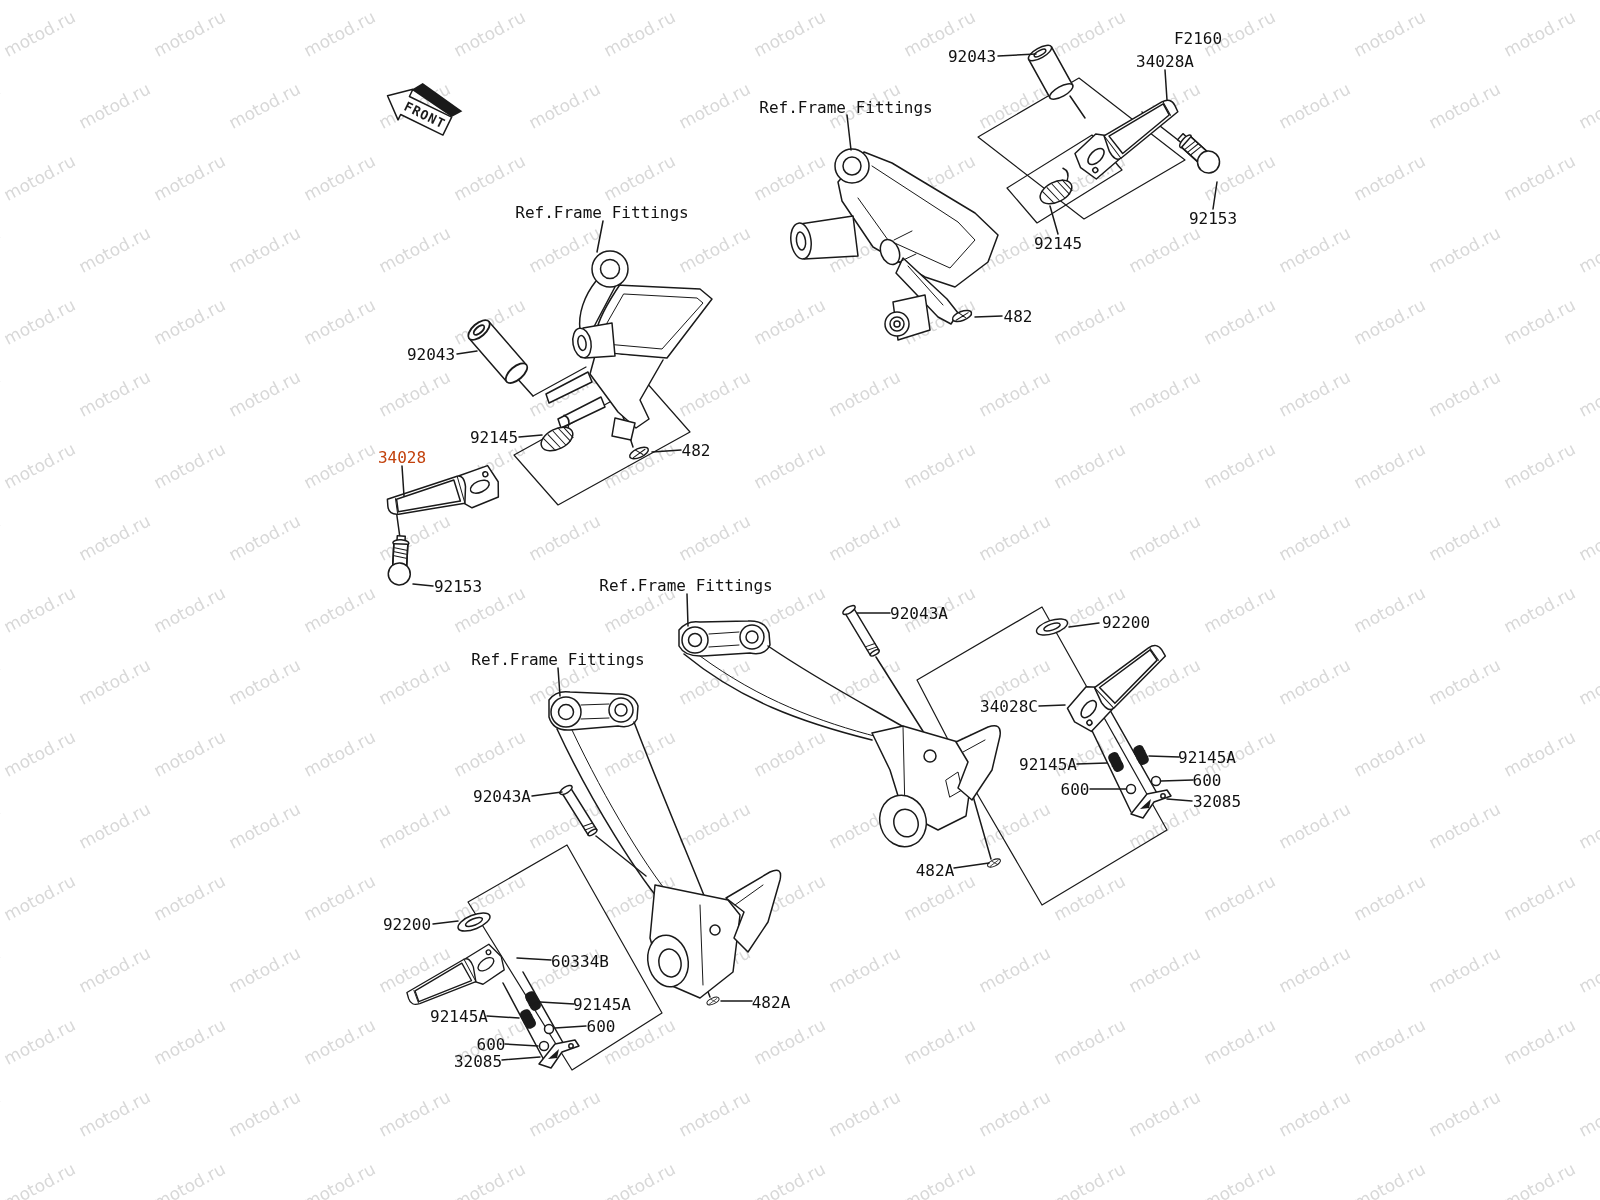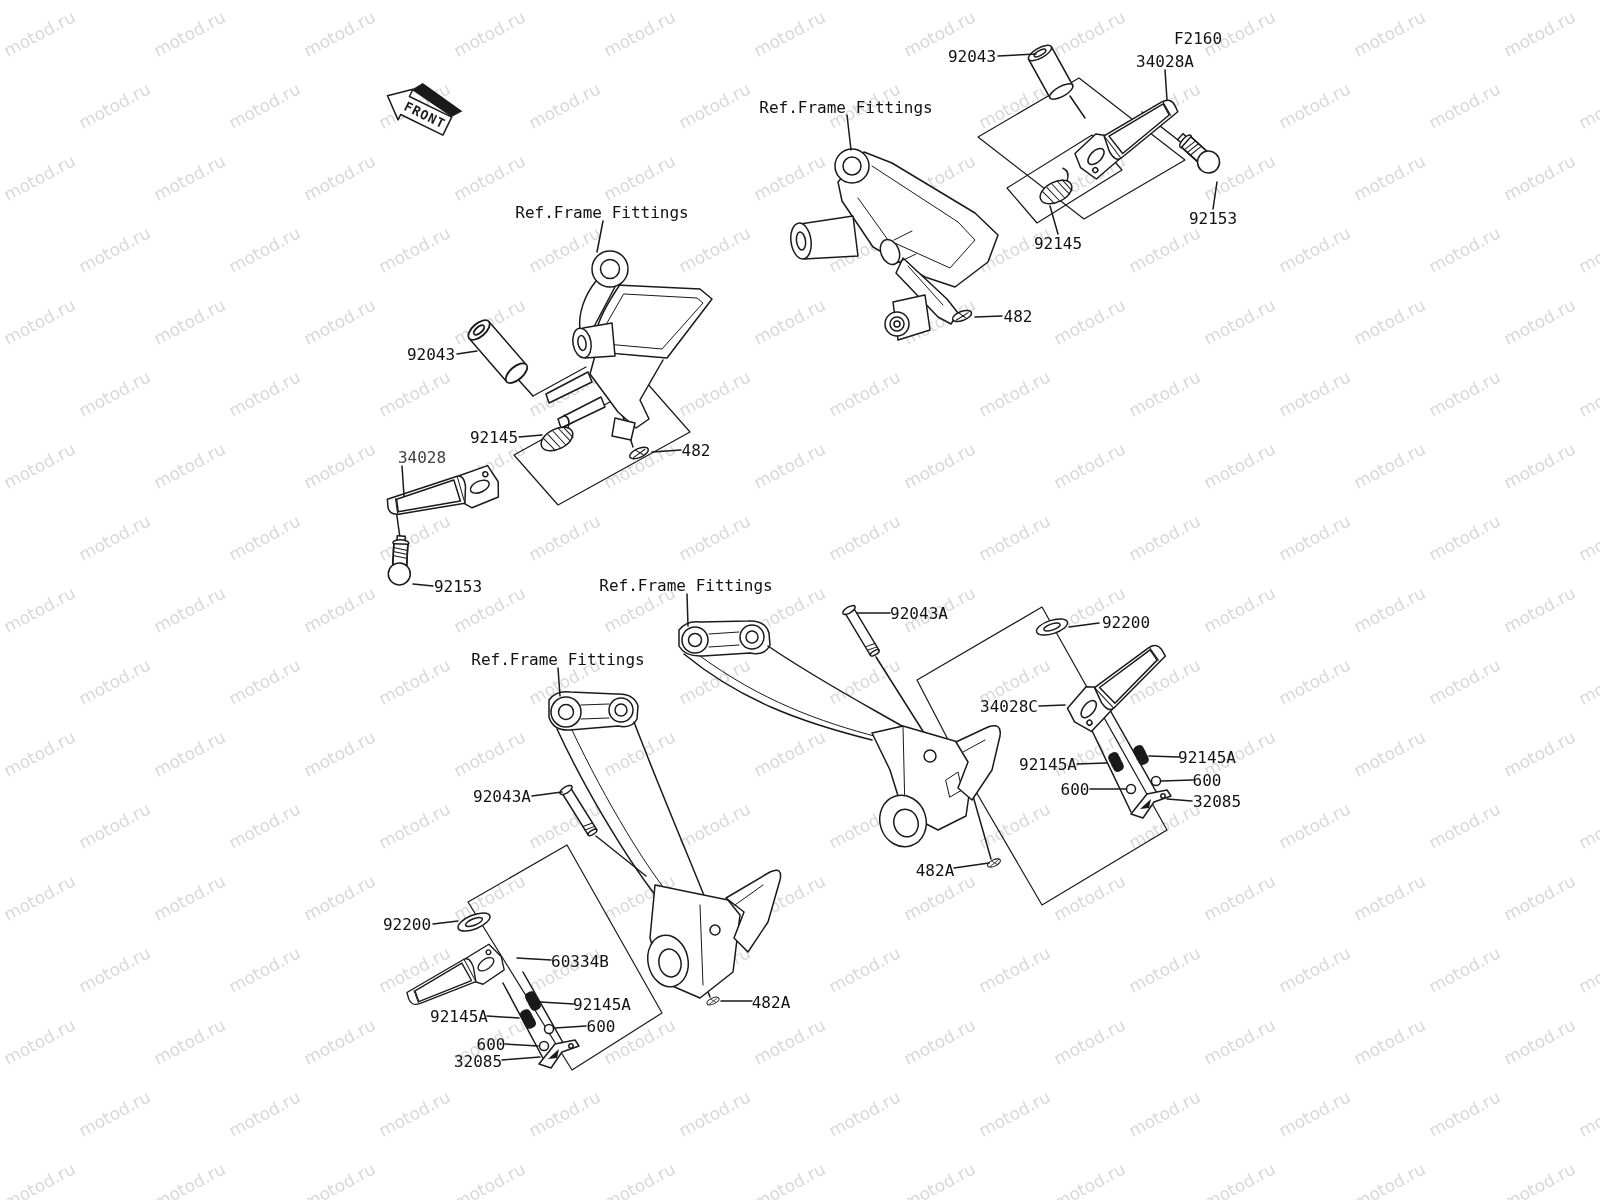--- a/index.html
+++ b/index.html
@@ -456,21 +456,21 @@
       <div class="plabel" style="left: 1198px; top: 38px; color: rgb(17, 17, 17);">F2160</div>
       <div class="plabel" style="left: 1165px; top: 61px; color: rgb(17, 17, 17);">34028A</div>
       <div class="plabel" style="left: 846px; top: 107px; color: rgb(17, 17, 17);">Ref.Frame Fittings</div>
       <div class="plabel" style="left: 1058px; top: 243px; color: rgb(17, 17, 17);">92145</div>
       <div class="plabel" style="left: 1213px; top: 218px; color: rgb(17, 17, 17);">92153</div>
       <div class="plabel" style="left: 1018px; top: 316px; color: rgb(17, 17, 17);">482</div>
       <div class="plabel" style="left: 602px; top: 212px; color: rgb(17, 17, 17);">Ref.Frame Fittings</div>
       <div class="plabel" style="left: 431px; top: 354px; color: rgb(17, 17, 17);">92043</div>
       <div class="plabel" style="left: 494px; top: 437px; color: rgb(17, 17, 17);">92145</div>
       <div class="plabel" style="left: 696px; top: 450px; color: rgb(17, 17, 17);">482</div>
-      <div class="plabel" style="left: 402px; top: 457px; color: #404040; margin-left: 20px;">34028</div>
+      <div class="plabel" style="left: 402px; top: 457px; color: #c2410c;">34028</div>
       <div class="plabel" style="left: 458px; top: 586px; color: rgb(17, 17, 17);">92153</div>
       <div class="plabel" style="left: 686px; top: 585px; color: rgb(17, 17, 17);">Ref.Frame Fittings</div>
       <div class="plabel" style="left: 558px; top: 659px; color: rgb(17, 17, 17);">Ref.Frame Fittings</div>
       <div class="plabel" style="left: 919px; top: 613px; color: rgb(17, 17, 17);">92043A</div>
       <div class="plabel" style="left: 1126px; top: 622px; color: rgb(17, 17, 17);">92200</div>
       <div class="plabel" style="left: 1009px; top: 706px; color: rgb(17, 17, 17);">34028C</div>
       <div class="plabel" style="left: 1048px; top: 764px; color: rgb(17, 17, 17);">92145A</div>
       <div class="plabel" style="left: 1207px; top: 757px; color: rgb(17, 17, 17);">92145A</div>
       <div class="plabel" style="left: 1075px; top: 789px; color: rgb(17, 17, 17);">600</div>
       <div class="plabel" style="left: 1207px; top: 780px; color: rgb(17, 17, 17);">600</div>

